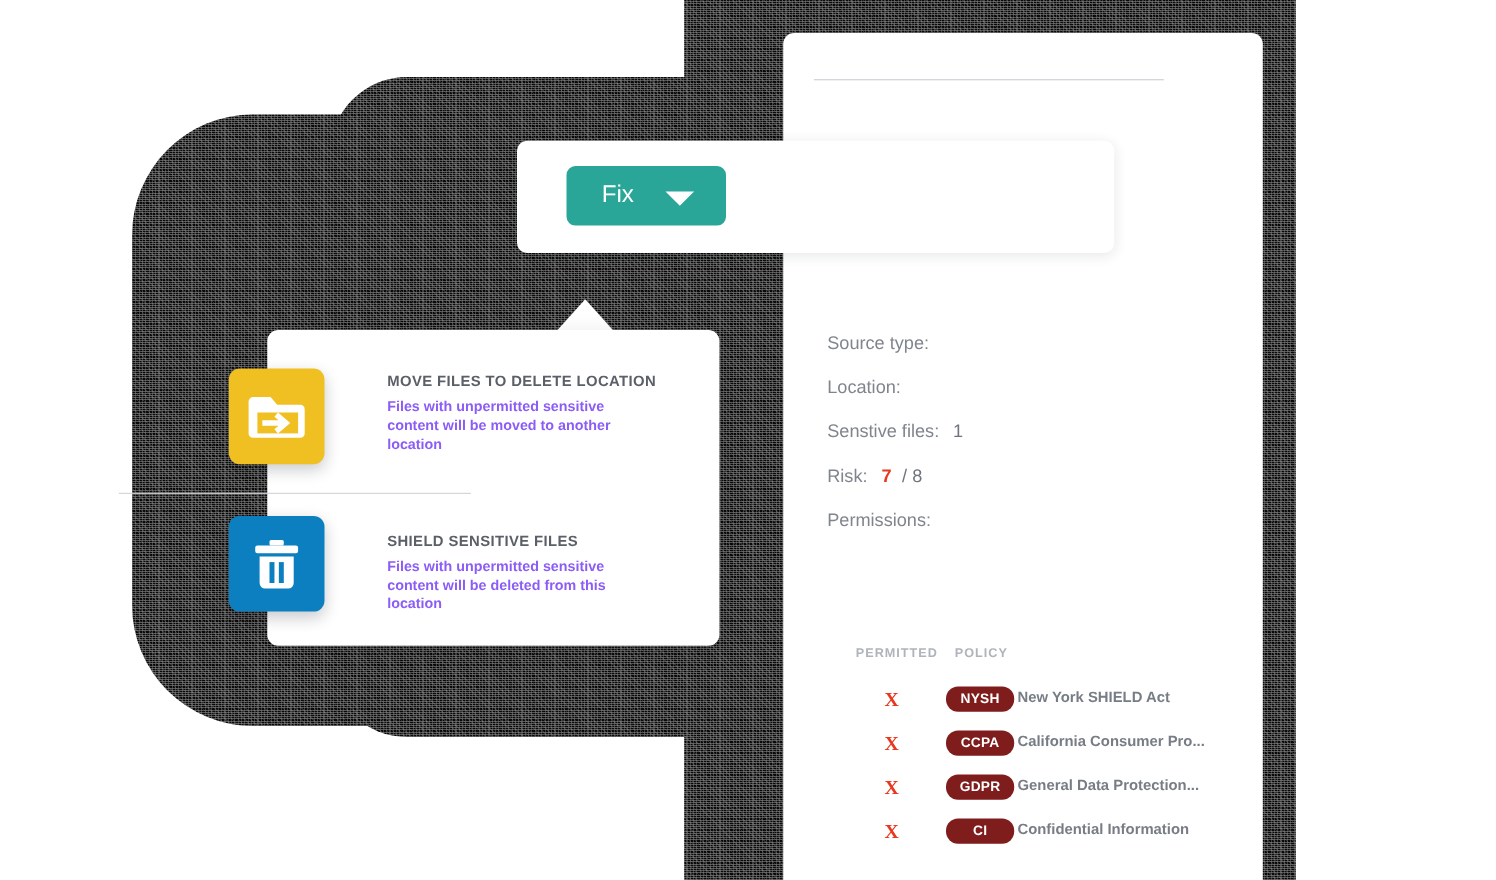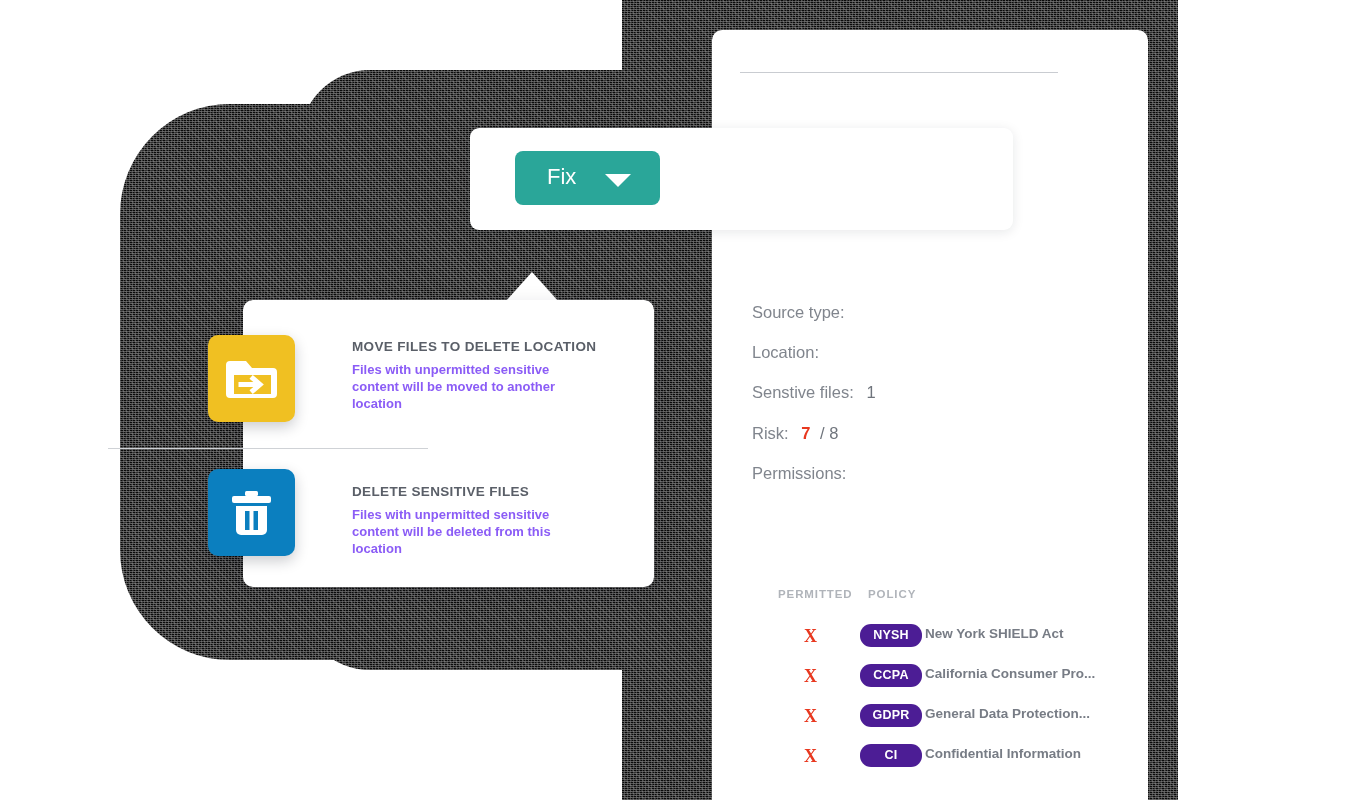--- a/index.html
+++ b/index.html
@@ -131,21 +131,21 @@
     color: #e8381f;
     font-family: "Liberation Serif", serif;
   }
   .pt-badge {
     position: absolute;
     left: 148px; top: 6px;
     width: 62px; height: 23px;
     line-height: 23px;
     text-align: center;
     border-radius: 11px;
-    background: #4c1d95;
+    background: #7f1d1d;
     color: #ffffff;
     font-size: 12.5px;
     font-weight: 700;
     letter-spacing: .2px;
   }
   .pt-name {
     position: absolute;
     left: 213px; top: 8px;
     font-size: 13.5px;
     font-weight: 700;
@@ -359,16 +359,16 @@
 
   <div class="menu-tile" id="tile-delete">
     <svg class="tile-svg" width="87" height="87" viewBox="0 0 87 87" aria-hidden="true">
       <rect x="37" y="22" width="13" height="5" rx="1.5" fill="#ffffff"></rect>
       <rect x="24" y="27" width="39" height="7" rx="2" fill="#ffffff"></rect>
       <path d="M28 37 h31 v24 a5 5 0 0 1 -5 5 h-21 a5 5 0 0 1 -5 -5 z" fill="#ffffff"></path>
       <rect x="37" y="42" width="4.5" height="19" fill="#0b7fbf"></rect>
       <rect x="45.5" y="42" width="4.5" height="19" fill="#0b7fbf"></rect>
     </svg>
   </div>
-  <div class="menu-title" id="delete-title">DELETE SENSITIVE FILES</div>
+  <div class="menu-title" id="delete-title">SHIELD SENSITIVE FILES</div>
   <div class="menu-desc" id="delete-desc">Files with unpermitted sensitive content will be deleted from this location</div>
 
 </div>
 
 </body></html>

